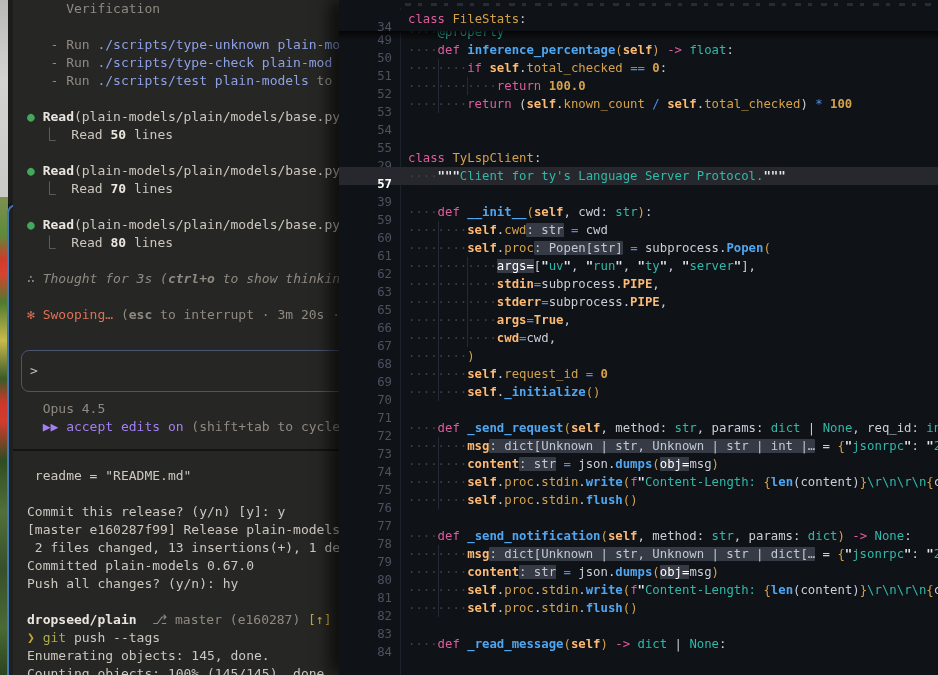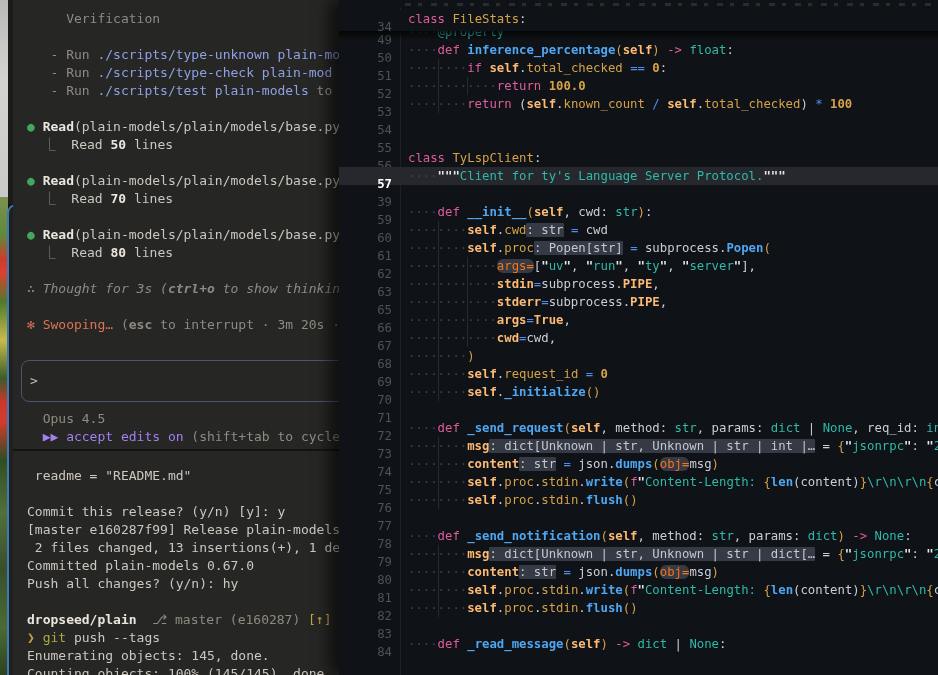--- a/index.html
+++ b/index.html
@@ -10,21 +10,21 @@
     background:linear-gradient(180deg,#b9b9b7,#d3d3d1 40%,#c9c9c7);}
   #strip-wallpaper{position:absolute;left:0;top:197px;width:8px;height:478px;
     background:linear-gradient(180deg,#7d9150 0%,#5d8a3a 8%,#cf3b2b 13%,#d8422e 16%,#4e7a2f 22%,
     #c9ba4c 30%,#3a5c28 38%,#cc372a 43%,#d23c2c 47%,#2f4d22 55%,#52703a 66%,#374f2a 78%,#4a6b35 90%,#2c431f 100%);}
   #back-window-edge{position:absolute;left:8px;top:0;width:5px;height:204px;background:#1c1c1a;}
   #focus-ring{position:absolute;left:7px;top:204px;width:7px;height:471px;background:#1f1f1e;
     border-left:2px solid #3f78b5;border-top:2px solid #3f78b5;border-top-left-radius:9px;}
   
   #terminal{position:absolute;left:13px;top:0;width:326px;height:675px;background:#262624;
     overflow:hidden;font-size:13px;line-height:18px;color:#ccc7bf;}
-  #claude-top{padding:10px 0 0 14px;white-space:pre;}
+  #claude-top{padding:0 0 0 14px;white-space:pre;}
   #claude-top .tl, #claude-bottom .tl, #shell .tl{height:18px;white-space:pre;overflow:hidden;}
   #prompt-box{margin:8px 6px 0 8px;height:40px;border:1px solid #4a5572;border-radius:8px;
     width:340px;display:flex;align-items:center;padding-left:8px;color:#c2bdb5;}
   #claude-bottom{padding:8px 0 0 14px;white-space:pre;}
   #pane-divider{position:absolute;left:0;top:449px;width:100%;height:2px;background:#131311;}
   #shell{position:absolute;left:0;top:451px;width:326px;height:224px;padding:16px 0 0 14px;white-space:pre;}
   .t-g{color:#8f8a82}
   .t-w{color:#ccc7bf}
   .t-b{color:#eae6df;font-weight:bold}
   .t-bl{color:#8ea1e6}
@@ -59,21 +59,21 @@
   .c-t{color:#2fb9aa}
   .c-s{color:#2fb9aa}
   .c-q{color:#e3e6eb;font-weight:bold}
   .c-p{color:#d5a249}
   .c-n{color:#d5a249;font-weight:bold}
   .c-w{color:#c9ced8}
   .c-b{color:#fdba74;font-weight:bold}
   .c-o{color:#4f8ef0}
   .c-y{color:#d5a249}
   .c-i{background:#353a45;color:#c2c8d2;border-radius:1px;}
-  .c-ip{background:#353a45;color:#f97316;border-radius:6px;}
+  .c-ip{background:#353a45;color:#ffffff;border-radius:0;}
 </style>
 </head>
 <body>
 
 <div id="screen">
 
   <div id="strip-gray"></div>
   <div id="strip-wallpaper"></div>
   <div id="back-window-edge"></div>
   <div id="focus-ring"></div>
@@ -92,21 +92,21 @@
     <div id="clipped-line"></div>
     <div id="gutter-line"></div>
     <div id="code">
         <div class="cl"><span class="ln">49</span><span class="ct"><span class="iu">····</span><span class="c-t">@property</span></span></div>
         <div class="cl"><span class="ln">50</span><span class="ct"><span class="iu">····</span><span class="c-k">def</span><span class="c-w"> </span><span class="c-f">inference_percentage</span><span class="c-y">(</span><span class="c-b">self</span><span class="c-y">)</span><span class="c-w"> </span><span class="c-k">-&gt;</span><span class="c-w"> </span><span class="c-t">float</span><span class="c-w">:</span></span></div>
         <div class="cl"><span class="ln">51</span><span class="ct"><span class="iu">····</span><span class="iu">····</span><span class="c-k">if</span><span class="c-w"> </span><span class="c-b">self</span><span class="c-w">.</span><span class="c-p">total_checked</span><span class="c-w"> </span><span class="c-o">==</span><span class="c-w"> </span><span class="c-n">0</span><span class="c-w">:</span></span></div>
         <div class="cl"><span class="ln">52</span><span class="ct"><span class="iu">····</span><span class="iu">····</span><span class="iu">····</span><span class="c-k">return</span><span class="c-w"> </span><span class="c-n">100.0</span></span></div>
         <div class="cl"><span class="ln">53</span><span class="ct"><span class="iu">····</span><span class="iu">····</span><span class="c-k">return</span><span class="c-w"> (</span><span class="c-b">self</span><span class="c-w">.</span><span class="c-p">known_count</span><span class="c-w"> </span><span class="c-o">/</span><span class="c-w"> </span><span class="c-b">self</span><span class="c-w">.</span><span class="c-p">total_checked</span><span class="c-w">) </span><span class="c-o">*</span><span class="c-w"> </span><span class="c-n">100</span></span></div>
         <div class="cl"><span class="ln">54</span><span class="ct"></span></div>
         <div class="cl"><span class="ln">55</span><span class="ct"></span></div>
-        <div class="cl"><span class="ln">56</span><span class="ct"><span class="c-k">class</span><span class="c-w"> </span><span class="c-p">TyLspClient</span><span class="c-w">:</span></span></div>
+        <div class="cl"><span class="ln">29</span><span class="ct"><span class="c-k">class</span><span class="c-w"> </span><span class="c-p">TyLspClient</span><span class="c-w">:</span></span></div>
         <div class="cl hl"><span class="ln">57</span><span class="ct"><span class="iu">····</span><span class="c-q">"""</span><span class="c-s">Client for ty's Language Server Protocol.</span><span class="c-q">"""</span></span></div>
         <div class="cl"><span class="ln">39</span><span class="ct"></span></div>
         <div class="cl"><span class="ln">59</span><span class="ct"><span class="iu">····</span><span class="c-k">def</span><span class="c-w"> </span><span class="c-f">__init__</span><span class="c-y">(</span><span class="c-b">self</span><span class="c-w">, cwd: </span><span class="c-t">str</span><span class="c-y">)</span><span class="c-w">:</span></span></div>
         <div class="cl"><span class="ln">60</span><span class="ct"><span class="iu">····</span><span class="iu">····</span><span class="c-b">self</span><span class="c-w">.</span><span class="c-p">cwd</span><span class="c-i">: str</span><span class="c-w"> </span><span class="c-o">=</span><span class="c-w"> cwd</span></span></div>
         <div class="cl"><span class="ln">61</span><span class="ct"><span class="iu">····</span><span class="iu">····</span><span class="c-b">self</span><span class="c-w">.</span><span class="c-p">proc</span><span class="c-i">: Popen[str]</span><span class="c-w"> </span><span class="c-o">=</span><span class="c-w"> subprocess.</span><span class="c-f">Popen</span><span class="c-y">(</span></span></div>
         <div class="cl"><span class="ln">62</span><span class="ct"><span class="iu">····</span><span class="iu">····</span><span class="iu">····</span><span class="c-ip">args=</span><span class="c-w">[</span><span class="c-q">"</span><span class="c-s">uv</span><span class="c-q">"</span><span class="c-w">, </span><span class="c-q">"</span><span class="c-s">run</span><span class="c-q">"</span><span class="c-w">, </span><span class="c-q">"</span><span class="c-s">ty</span><span class="c-q">"</span><span class="c-w">, </span><span class="c-q">"</span><span class="c-s">server</span><span class="c-q">"</span><span class="c-w">],</span></span></div>
         <div class="cl"><span class="ln">63</span><span class="ct"><span class="iu">····</span><span class="iu">····</span><span class="iu">····</span><span class="c-b">stdin</span><span class="c-o">=</span><span class="c-w">subprocess.</span><span class="c-b">PIPE</span><span class="c-w">,</span></span></div>
         <div class="cl"><span class="ln">65</span><span class="ct"><span class="iu">····</span><span class="iu">····</span><span class="iu">····</span><span class="c-b">stderr</span><span class="c-o">=</span><span class="c-w">subprocess.</span><span class="c-b">PIPE</span><span class="c-w">,</span></span></div>
         <div class="cl"><span class="ln">66</span><span class="ct"><span class="iu">····</span><span class="iu">····</span><span class="iu">····</span><span class="c-b">args</span><span class="c-o">=</span><span class="c-b">True</span><span class="c-w">,</span></span></div>
         <div class="cl"><span class="ln">67</span><span class="ct"><span class="iu">····</span><span class="iu">····</span><span class="iu">····</span><span class="c-b">cwd</span><span class="c-o">=</span><span class="c-w">cwd,</span></span></div>

